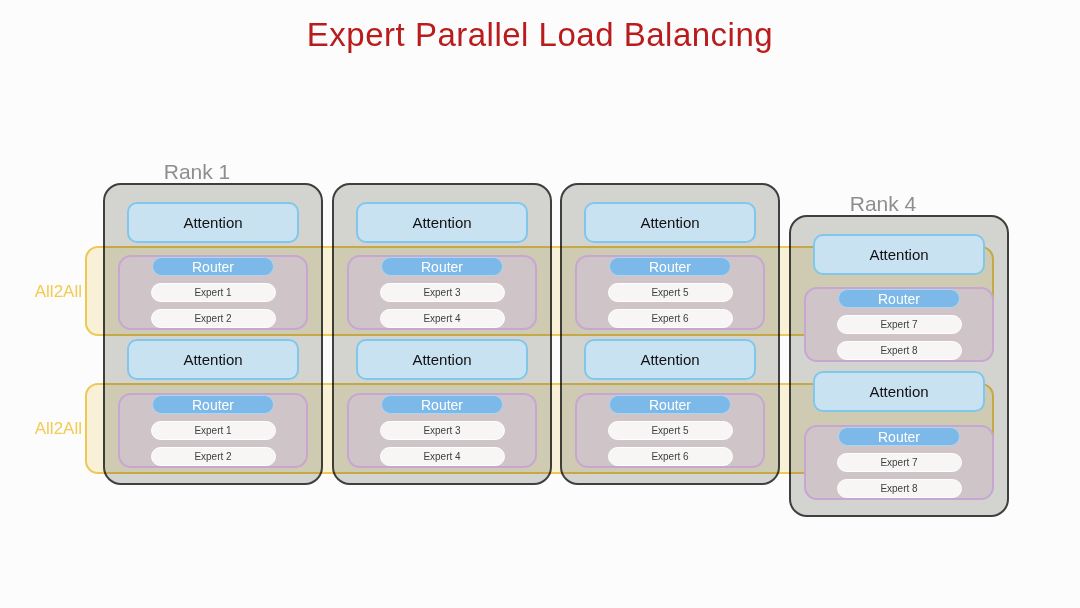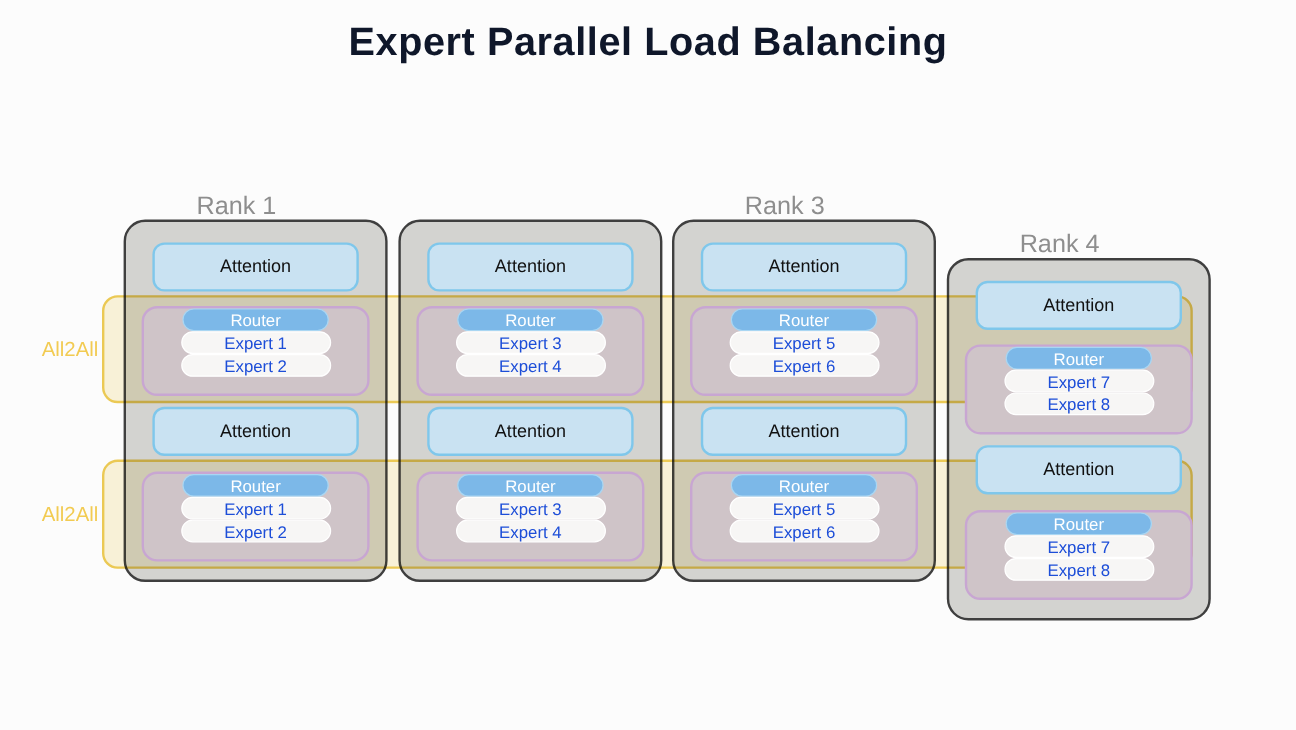--- a/index.html
+++ b/index.html
@@ -15,22 +15,22 @@
     background: #fcfcfc;
     overflow: hidden;
   }
   .title {
     position: absolute;
     top: 16px;
     left: 0;
     width: 100%;
     text-align: center;
     font-size: 33px;
-    font-weight: bold;
-    color: #0f172a;
+    font-weight: normal;
+    color: #b91c1c;
     letter-spacing: 0.5px;
   }
   .rank-label {
     position: absolute;
     top: 160px;
     width: 188px;
     height: 24px;
     text-align: center;
     font-size: 21px;
     font-weight: normal;
@@ -101,21 +101,21 @@
     left: 13px;
     right: 13px;
     height: 75px;
     box-sizing: border-box;
     background: #cfc4c8;
     border: 2px solid #c8a6d2;
     border-radius: 13px;
     display: flex;
     flex-direction: column;
     align-items: center;
-    justify-content: flex-start;
+    justify-content: space-between;
     z-index: 5;
   }
   .moe-1 { top: 70px; }
   .moe-2 { top: 208px; }
 
   .pill {
     height: 19px;
     box-sizing: border-box;
     border-radius: 10px;
     display: flex;
@@ -127,33 +127,32 @@
     width: 122px;
     background: #7cb8e8;
     border: 1px solid #a9d6f2;
     color: #ffffff;
     font-size: 14px;
   }
   .expert {
     width: 125px;
     background: #f7f6f5;
     border: 1px solid #ffffff;
-    color: #1d4ed8;
-    font-size: 14px;
+    color: #404040;
+    font-size: 10px;
   }
 </style>
 </head>
 <body>
 
 <div class="stage">
 
   <div class="title">Expert Parallel Load Balancing</div>
 
   <div class="rank-label lbl-1">Rank 1</div>
-  <div class="rank-label lbl-3">Rank 3</div>
   <div class="rank-label lbl-4">Rank 4</div>
 
   <div class="column col-1">
     <div class="attention attn-1">Attention</div>
     <div class="moe moe-1">
       <div class="pill router">Router</div>
       <div class="pill expert">Expert 1</div>
       <div class="pill expert">Expert 2</div>
     </div>
     <div class="attention attn-2">Attention</div>

